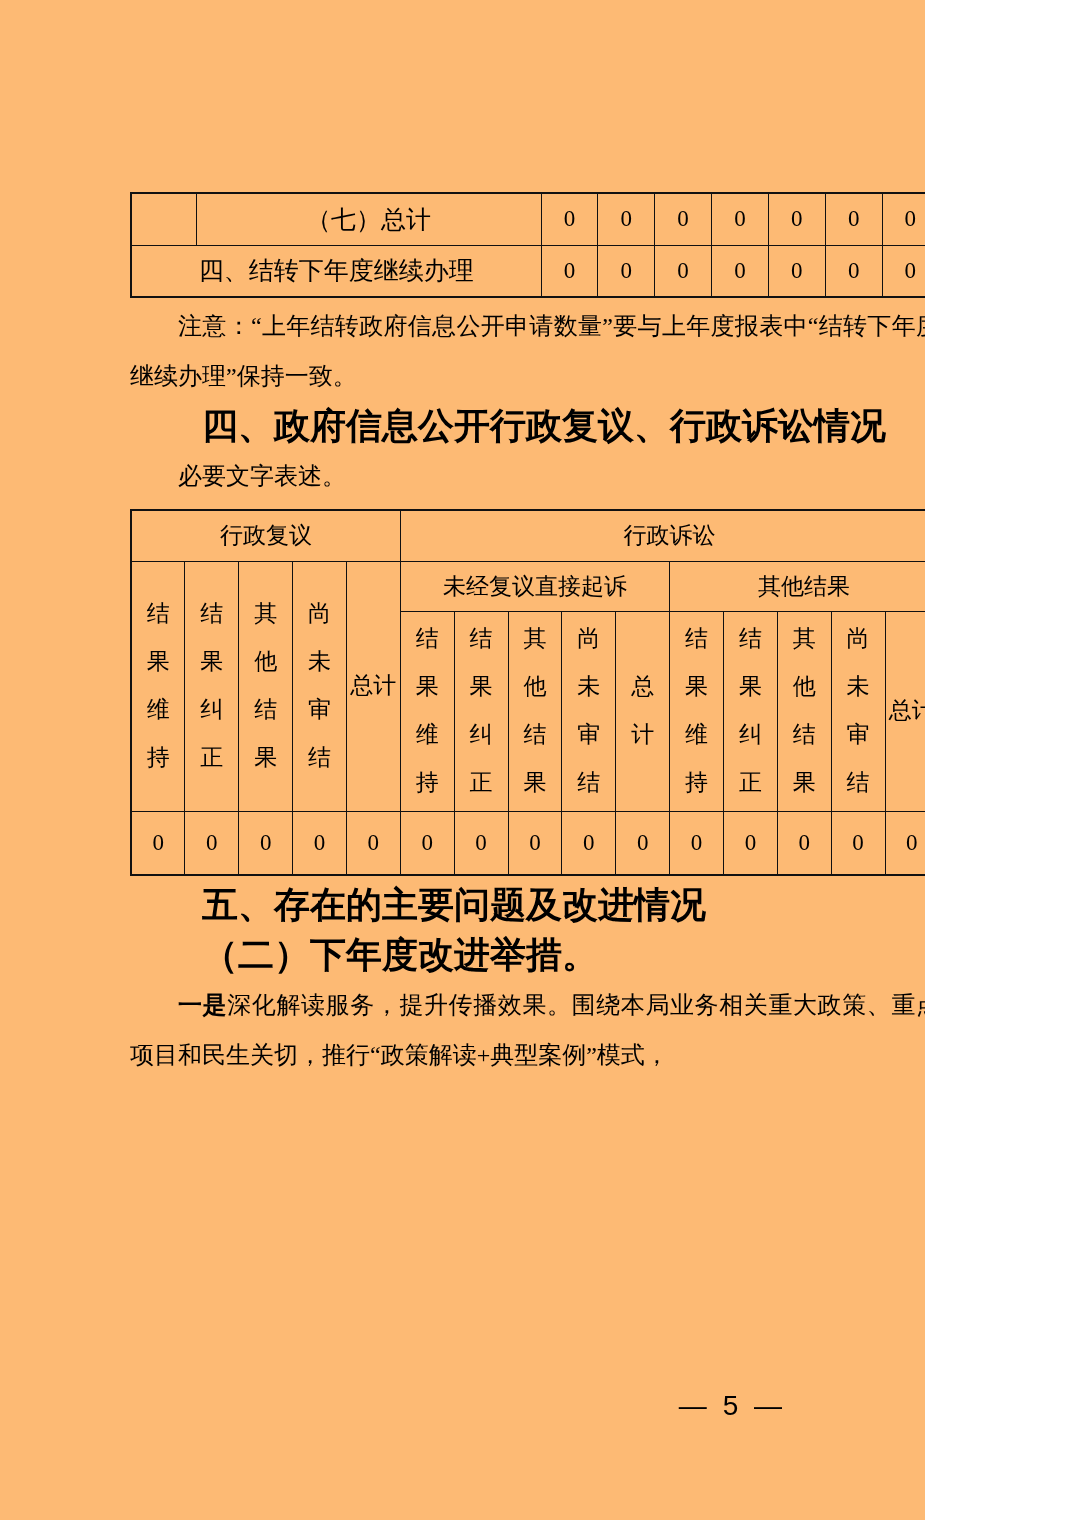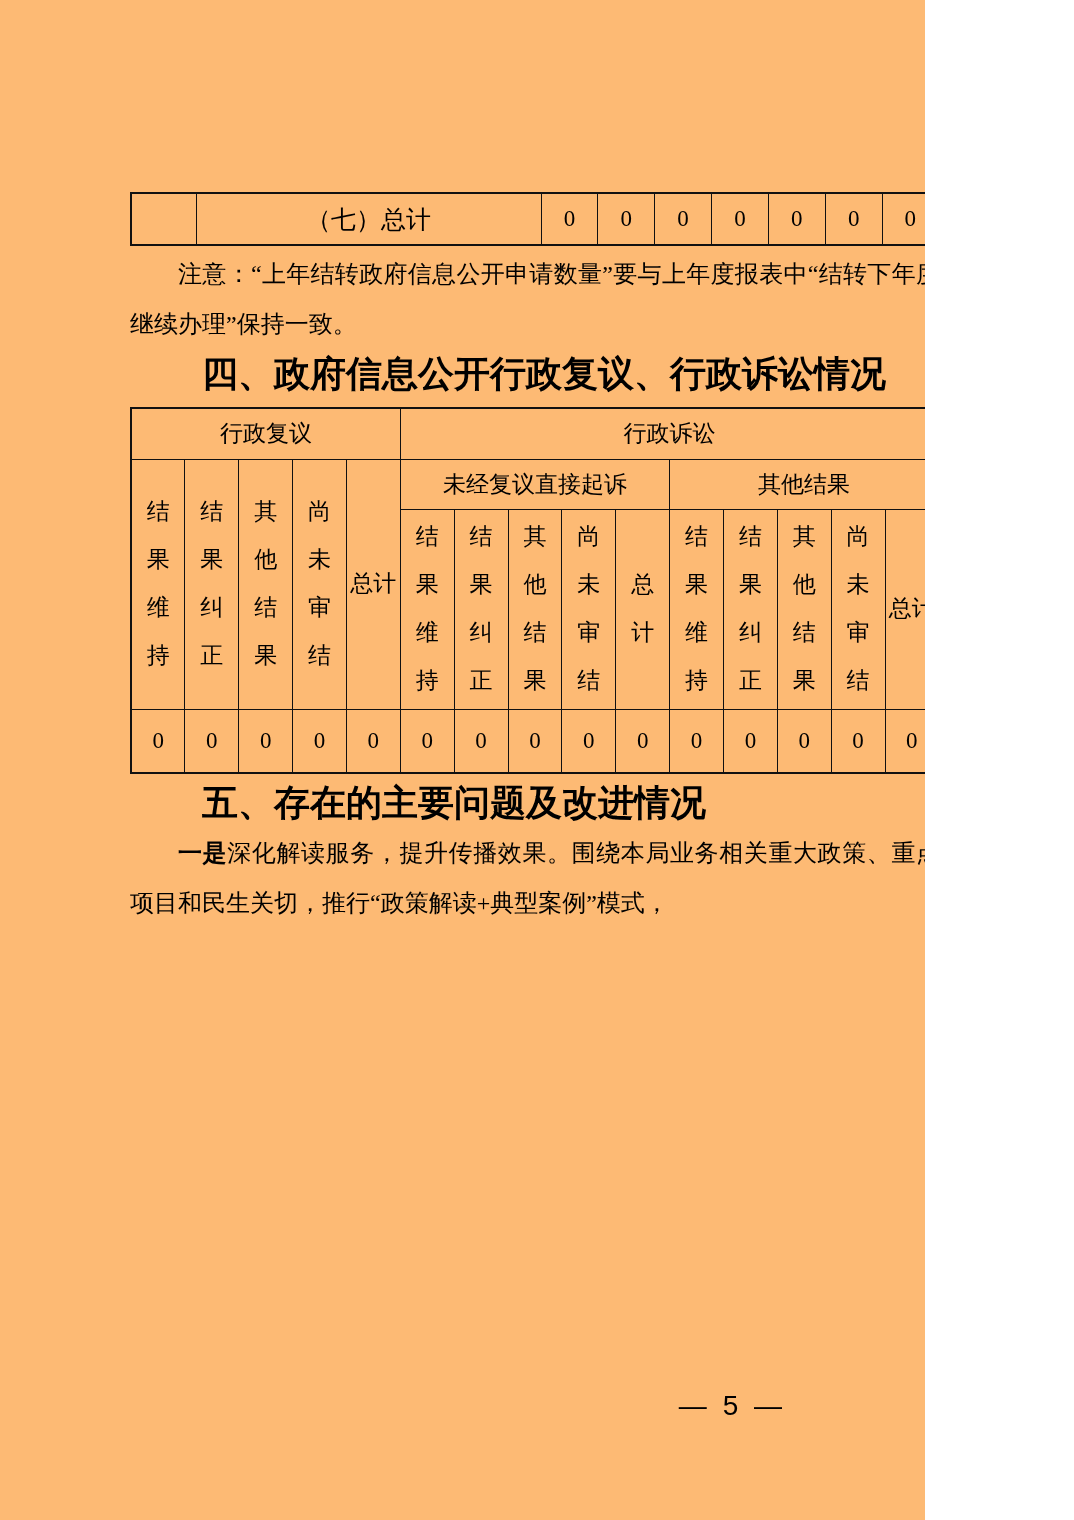--- a/index.html
+++ b/index.html
@@ -58,26 +58,37 @@
         <td class="lbl"></td>
         <td class="lbl">（七）总计</td>
         <td class="num">0</td>
         <td class="num">0</td>
         <td class="num">0</td>
         <td class="num">0</td>
         <td class="num">0</td>
         <td class="num">0</td>
         <td class="num">0</td>
       </tr>
+      <tr>
+        <td class="lbl" colspan="2">四、结转下年度继续办理</td>
+        <td class="num">0</td>
+        <td class="num">0</td>
+        <td class="num">0</td>
+        <td class="num">0</td>
+        <td class="num">0</td>
+        <td class="num">0</td>
+        <td class="num">0</td>
+      </tr>
     </tbody>
       </table>
 
     <p class="body ind note">注意：“上年结转政府信息公开申请数量”要与上年度报表中“结转下年度继续办理”保持一致。</p>
 
     <h3 class="h">四、政府信息公开行政复议、行政诉讼情况</h3>
+    <p class="body ind">必要文字表述。</p>
 
     <table class="t2">
       <colgroup>
         <col>
           <col>
           <col>
           <col>
           <col>
           <col>
           <col>
@@ -132,19 +143,20 @@
         <td>0</td>
         <td>0</td>
         <td>0</td>
       </tr>
     </tbody>
       </table>
 
     <h3 class="h mt12">五、存在的主要问题及改进情况</h3>
 
 
+    <h3 class="h">（二）下年度改进举措。</h3>
 
     <p class="body ind"><span class="b">一是</span><span>深化解读服务，提升传播效果。围绕本局业务相关重大政策、重点项目和民生关切，推行“政策解读+典型案例”模式，</span></p>
 
   </div>
 
   <div class="pagenum">— 5 —</div>
 </div>
 
 </body></html>

